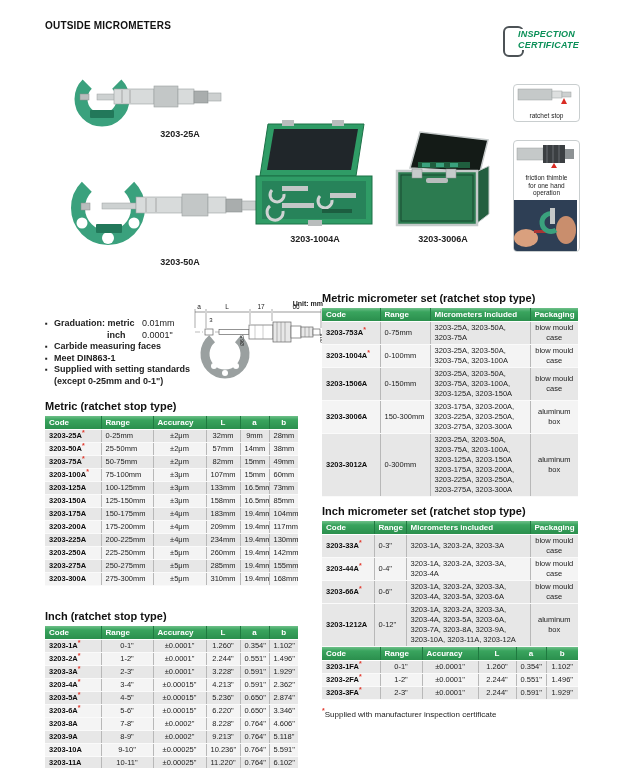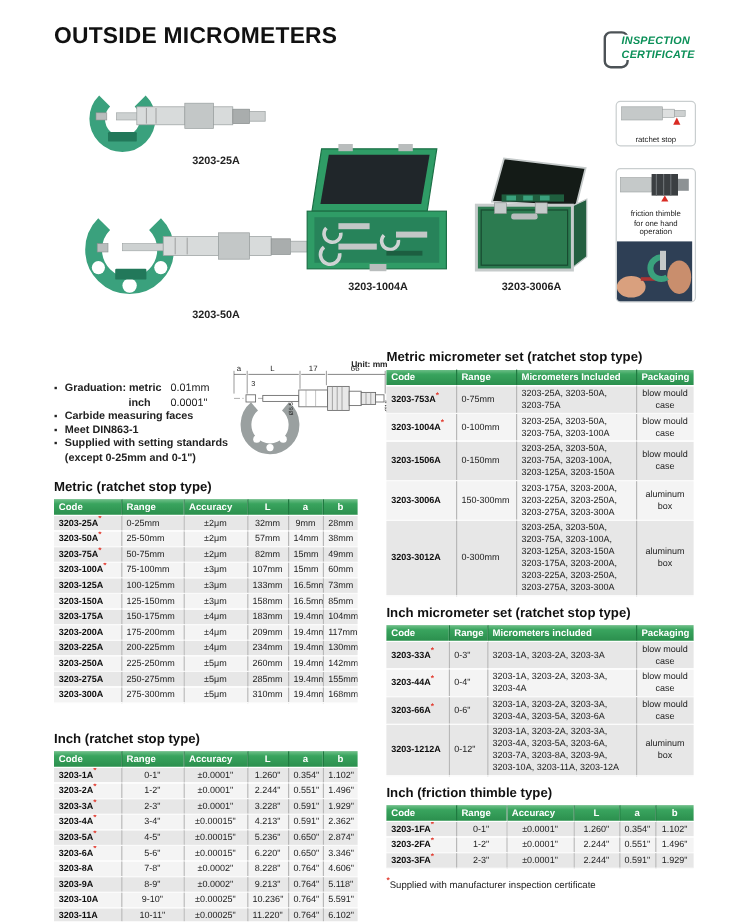--- a/index.html
+++ b/index.html
@@ -1,19 +1,19 @@
 <!DOCTYPE html>
 <html><head>
 <meta charset="utf-8">
 <style>
   html,body{margin:0;padding:0;background:#ffffff;font-family:"Liberation Sans",sans-serif;}
   #page{position:relative;width:623px;height:768px;background:#fff;overflow:hidden;}
 
   
-  #page-title{position:absolute;left:45px;top:20px;font-size:19px;font-weight:bold;color:#111;letter-spacing:.2px;}
+  #page-title{position:absolute;left:45px;top:20px;font-size:10px;font-weight:bold;color:#111;letter-spacing:.2px;}
   #badge{position:absolute;left:503px;top:26px;width:100px;height:34px;}
   #badge .tag{position:absolute;left:0;top:0;width:17px;height:27px;border:2.5px solid #4c5256;border-radius:6px;background:#fff;}
   #badge .btxt{position:absolute;left:13px;top:3px;background:#fff;padding-left:2px;font-size:9px;line-height:10.5px;font-weight:bold;font-style:italic;color:#0b9058;letter-spacing:.2px;white-space:nowrap;}
 
   
   .fig{position:absolute;}
   .fig-label{position:absolute;width:100px;text-align:center;font-size:9px;font-weight:bold;color:#222;}
 
   
   .callout{position:absolute;left:513px;width:67px;border:1.5px solid #c9cecf;border-radius:4px;background:#fff;box-sizing:border-box;overflow:hidden;}
@@ -559,21 +559,20 @@
             <tr>
               <td class="code al-l">3203-1212A</td>
               <td class="al-l">0-12"</td>
               <td class="al-l">3203-1A, 3203-2A, 3203-3A, 3203-4A, 3203-5A, 3203-6A, 3203-7A, 3203-8A, 3203-9A, 3203-10A, 3203-11A, 3203-12A</td>
               <td class="al-c">aluminum box</td>
             </tr>
           </tbody>
         </table>
       </div>
 
-    <div class="tbl-title" style="margin-top:8px;">Inch (friction thimble type)</div>
     <div>
         <table class="ctab spec">
           <colgroup>
             <col style="width: 58px;">
             <col style="width: 42px;">
             <col style="width: 56px;">
             <col style="width: 38px;">
             <col style="width: 30px;">
             <col style="width: 32px;">
           </colgroup>

